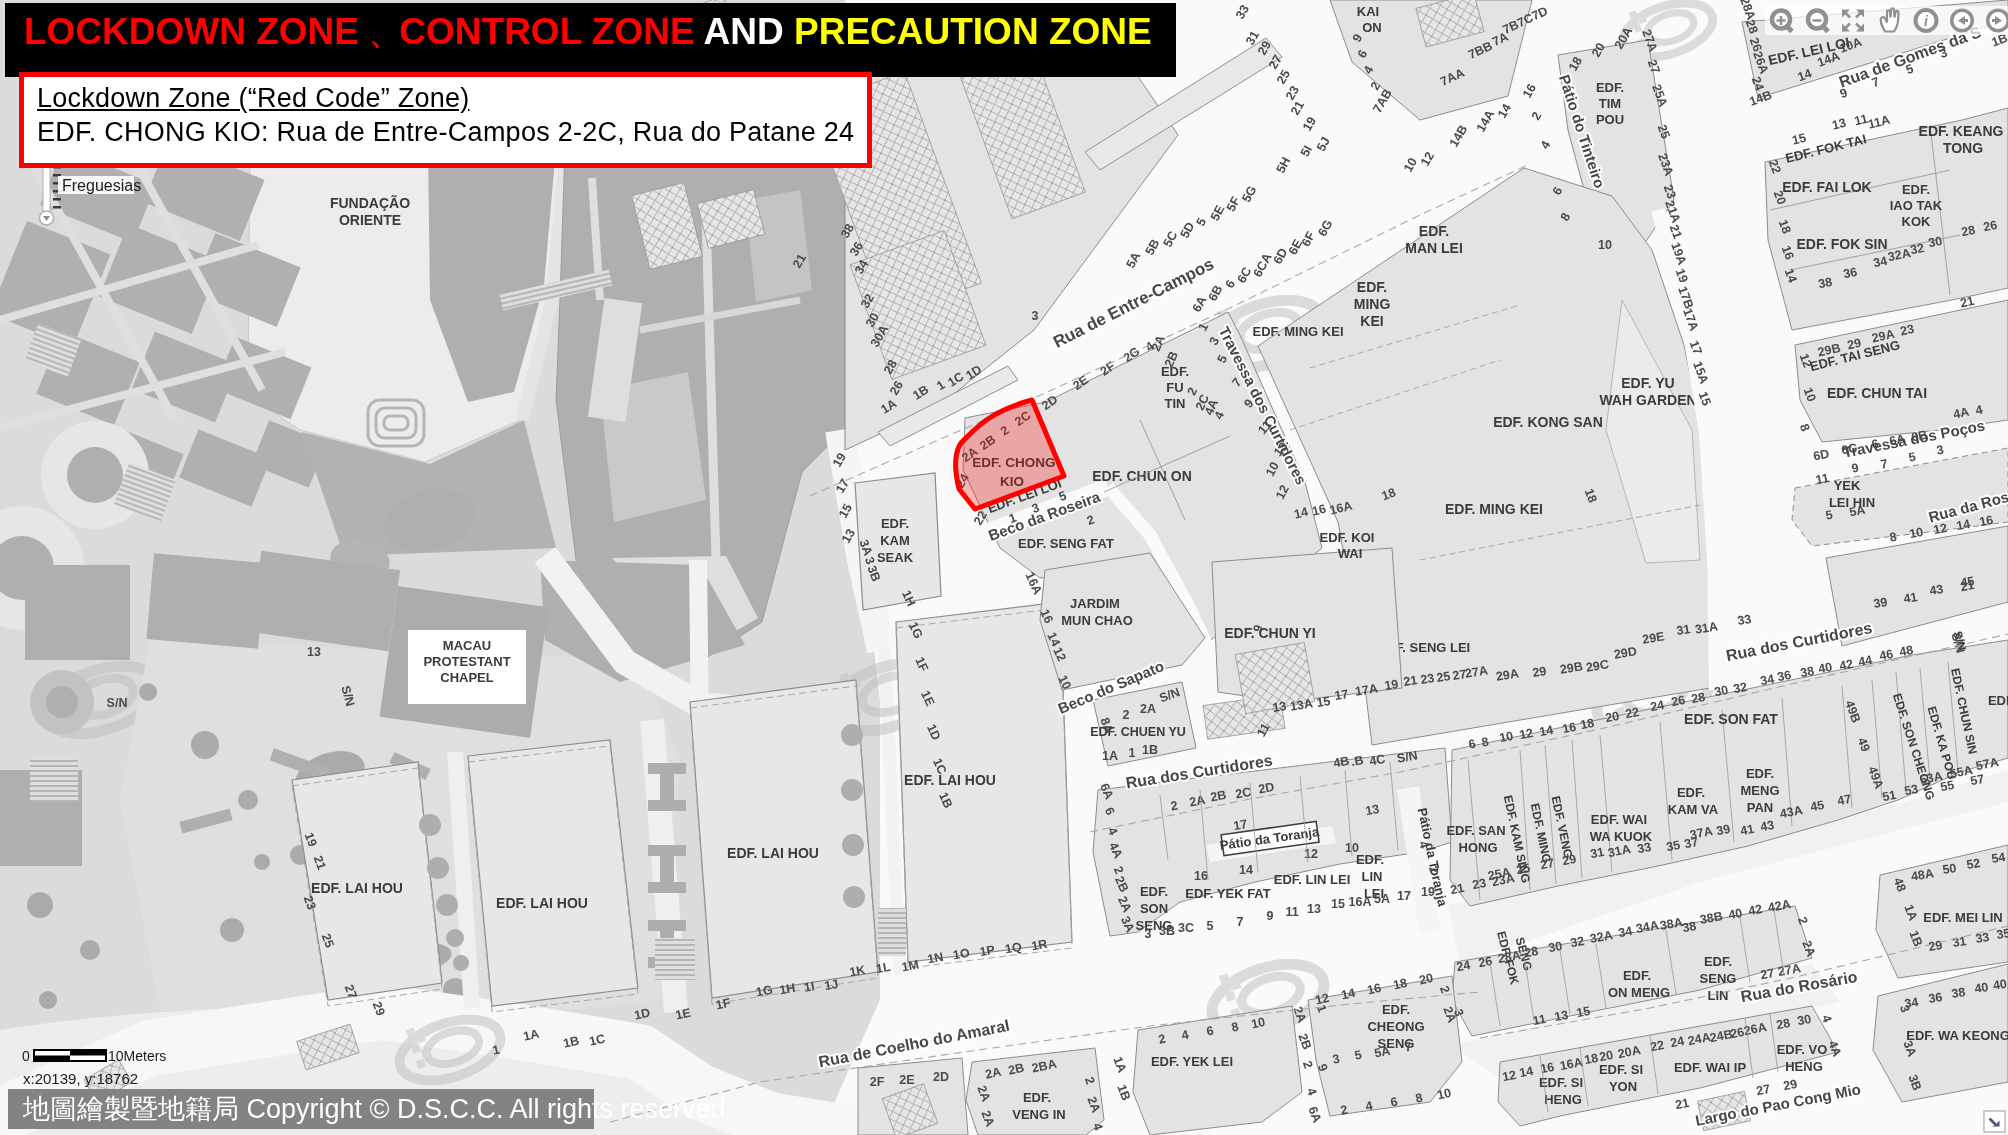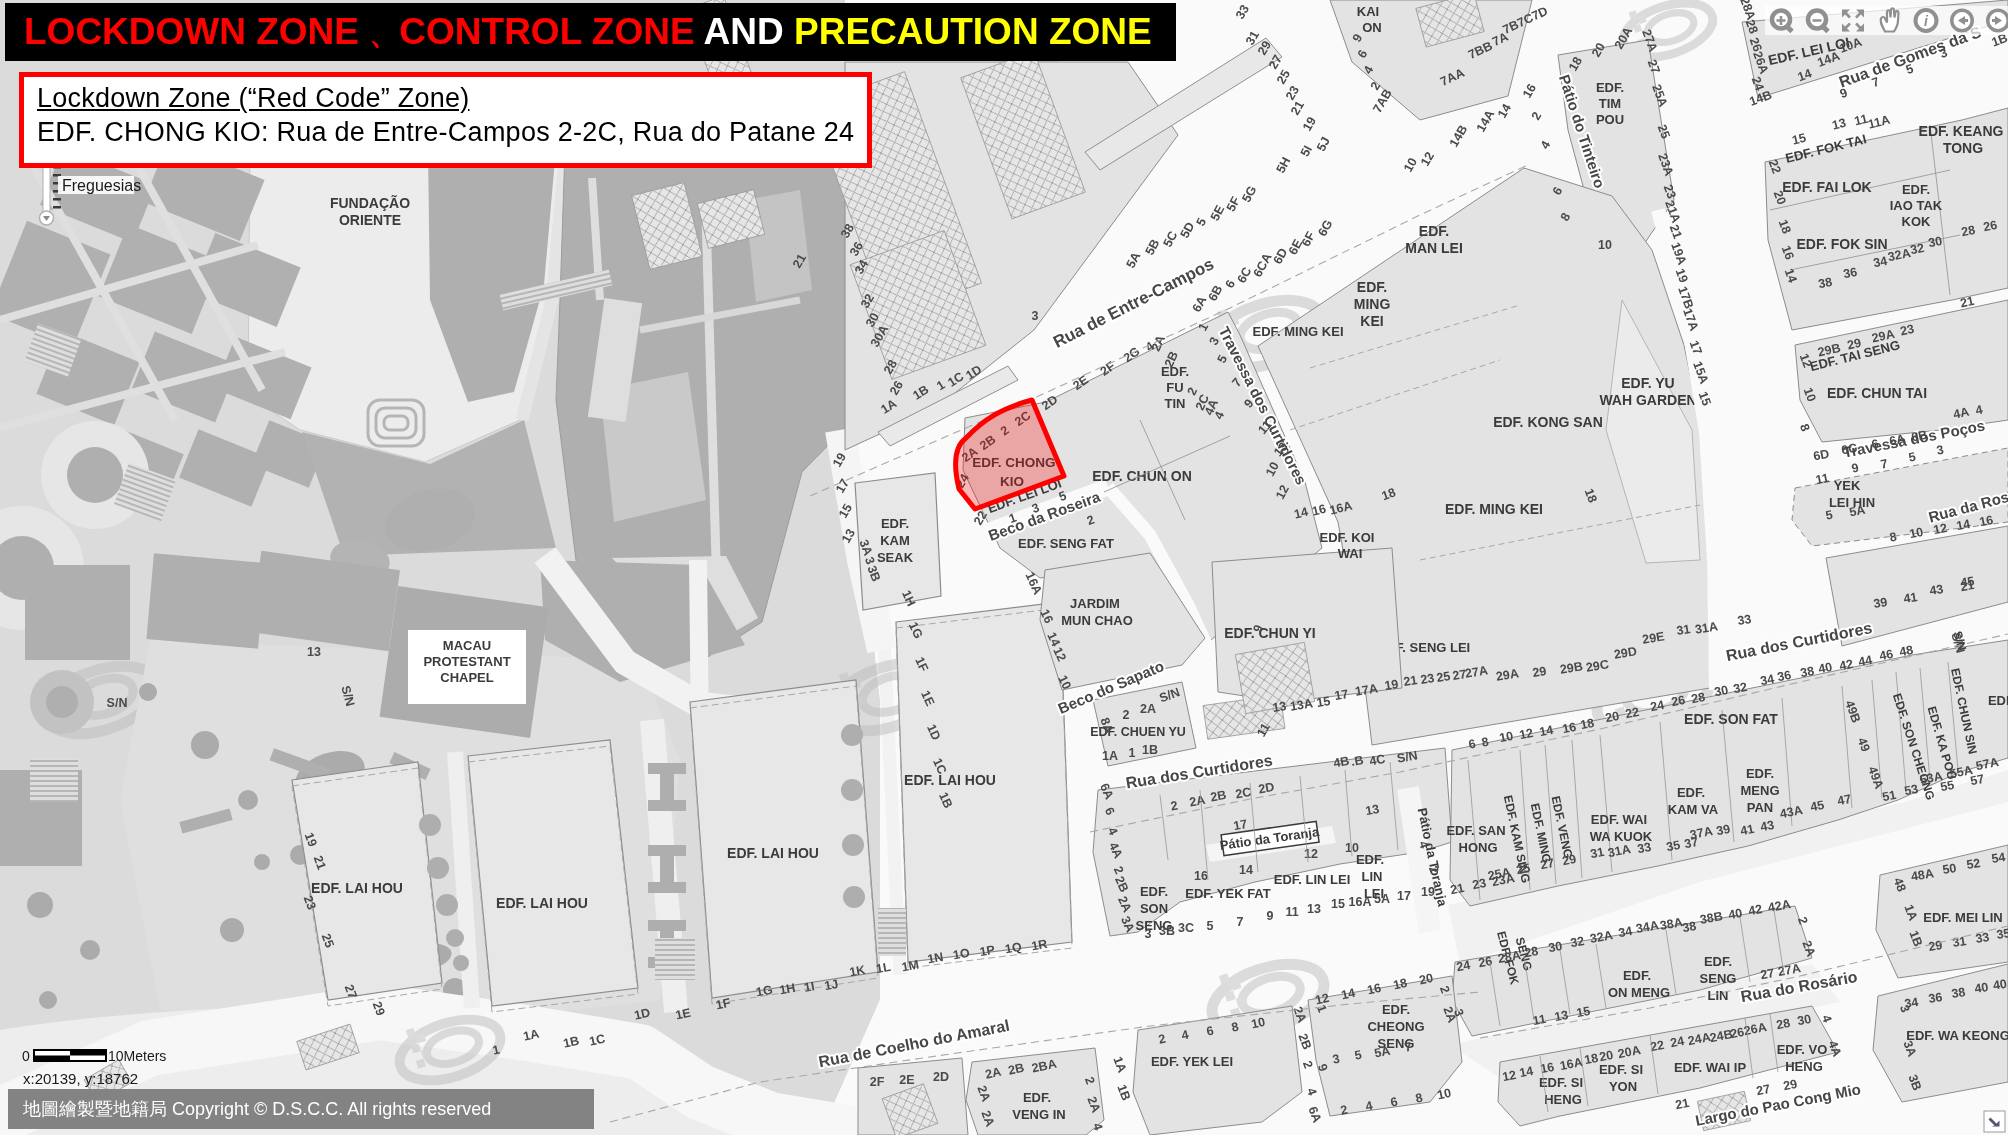--- a/index.html
+++ b/index.html
@@ -1,25 +1,25 @@
 <!DOCTYPE html>
 <html><head><meta charset="utf-8">
 <style>
 * { margin:0; padding:0; box-sizing:border-box; }
 html,body { width:2008px; height:1135px; overflow:hidden; font-family:"Liberation Sans", sans-serif; background:#F5F5F5; }
 #wrap { position:relative; width:2008px; height:1135px; }
 #map { position:absolute; left:0; top:0; }
-#hdr { position:absolute; left:5px; top:3px; width:1171px; height:58px; background:#000; color:#FF0000;
+#hdr { position:absolute; left:5px; top:3px; width:1171px; height:74px; background:#000; color:#FF0000;
   font-size:37px; font-weight:bold; line-height:58px; padding-left:19px; white-space:nowrap; letter-spacing:0px; }
 #hdr .w { color:#FFFFFF; } #hdr .y { color:#FFFF00; }
 #rbox { position:absolute; left:19px; top:72px; width:853px; height:96px; background:#FFFFFF; border:5px solid #FF0000; letter-spacing:0.25px;
   padding:4px 0 0 13px; color:#000; font-size:27px; line-height:34px; white-space:nowrap; }
 #rbox .u { text-decoration:underline; }
 #cpy { position:absolute; left:8px; top:1089px; width:586px; height:40px; background:#838383; color:#FFF;
-  font-size:18px; line-height:40px; padding-left:15px; white-space:nowrap; }
+  font-size:27px; line-height:40px; padding-left:15px; white-space:nowrap; }
 </style></head>
 <body>
 <div id="wrap">
 <svg id="map" width="2008" height="1135" viewBox="0 0 2008 1135" font-family="Liberation Sans, sans-serif">
 <defs>
         <pattern id="xh" width="11" height="11" patternUnits="userSpaceOnUse">
           <rect width="11" height="11" fill="#E6E6E6"></rect>
           <path d="M0,0 L11,11 M11,0 L0,11" stroke="#9A9A9A" stroke-width="0.9" fill="none"></path>
         </pattern>
         <pattern id="stairs" width="8" height="5" patternUnits="userSpaceOnUse">

